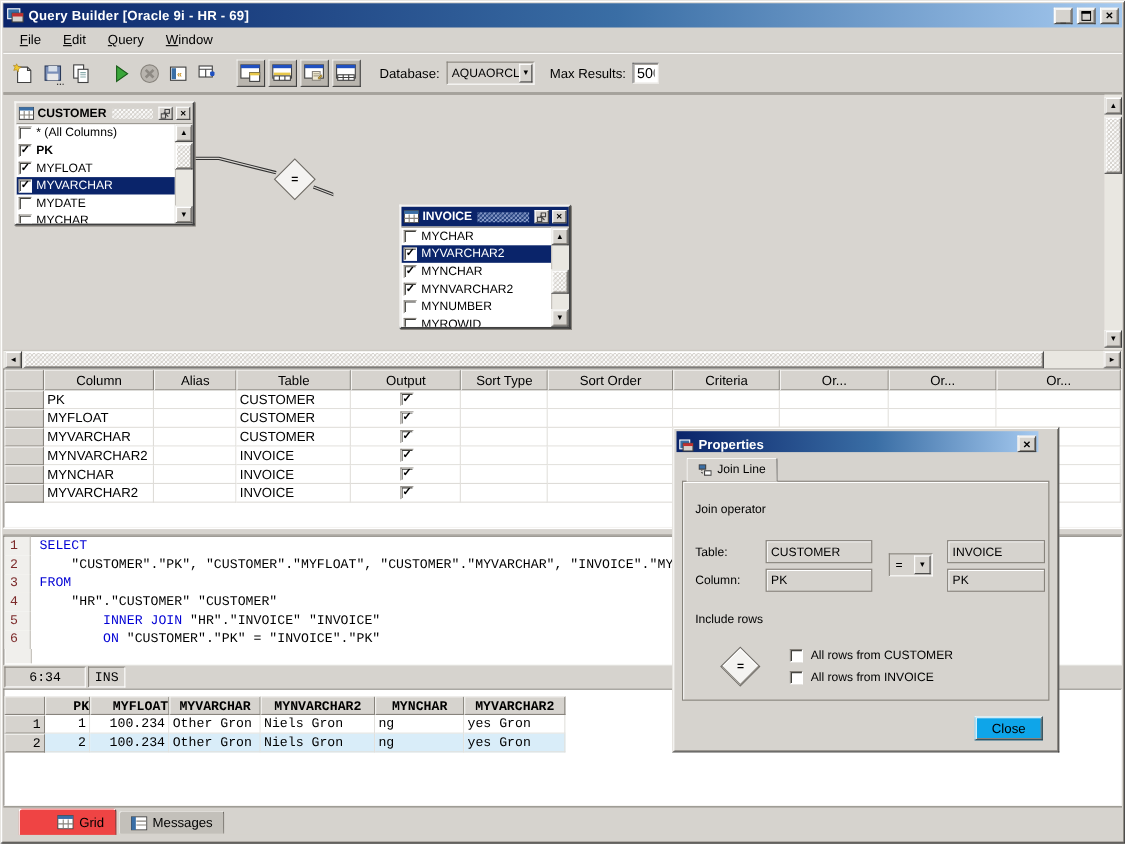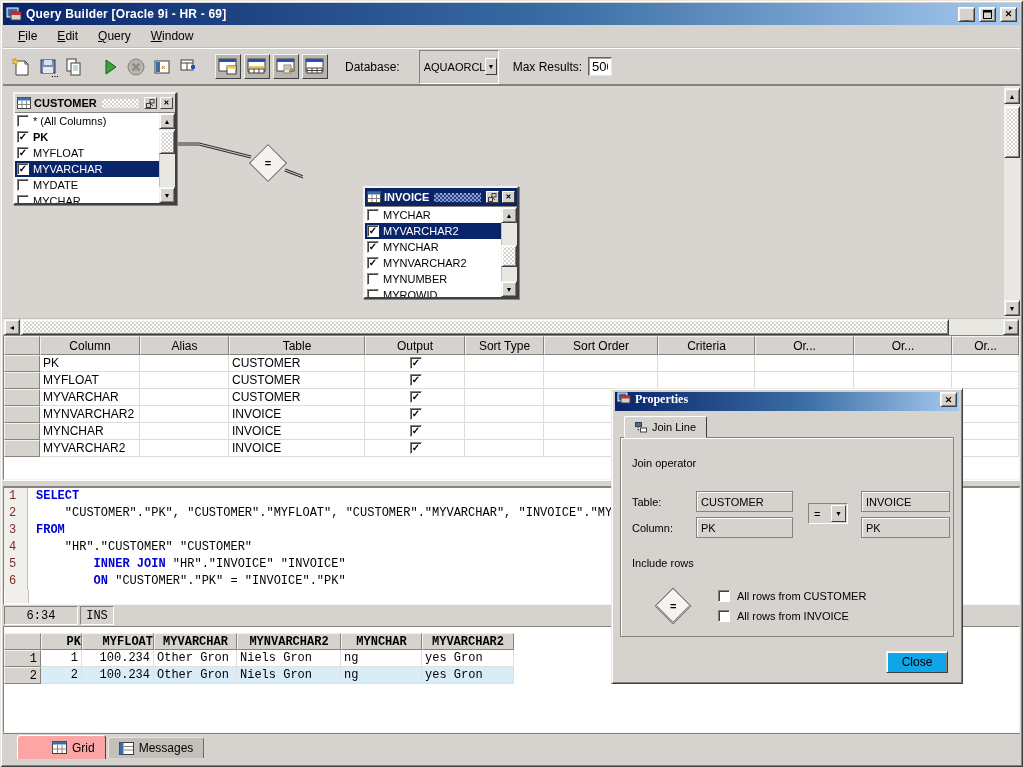--- a/index.html
+++ b/index.html
@@ -27,21 +27,21 @@
   .menu-item { display:inline-block; font-size:12px; padding:15px 9px; color:#000; }
   .menu-item::first-letter { text-decoration:underline; }
 
   
   .toolbar { position:absolute; left:3px; top:48px; right:3px; height:37px; display:flex; align-items:center; padding-left:6px;
              border-top:1px solid #ffffff; border-bottom:1px solid #87837c; }
   .tbtn { width:26px; height:26px; display:flex; align-items:center; justify-content:center; }
   .tgl  { width:26px; height:25px; margin-right:3px; background:#b9b5ae; border:1px solid; border-color:#f4f3f1 #404040 #404040 #f4f3f1;
           display:flex; align-items:center; justify-content:center; }
   .tb-label { font-size:12px; margin:0 6px 0 14px; }
-  .combo { width:80px; height:34px; display:flex; align-items:center; border:1px solid; border-color:#87837c #fff #fff #87837c; background:#d6d3ce;margin-left:13px; }
+  .combo { width:80px; height:21px; display:flex; align-items:center; border:1px solid; border-color:#87837c #fff #fff #87837c; background:#d6d3ce; }
   .combo .val { flex:1; font-size:11px; padding-left:4px; }
   .combo .drop { width:16px; height:17px; margin-right:1px; background:#d6d3ce; border:1px solid; border-color:#fff #404040 #404040 #fff;
                  font-size:7px; display:flex; align-items:center; justify-content:center; }
   .tbox { width:24px; height:19px; background:#fff; border:1px solid; border-color:#636363 #e8e6e2 #e8e6e2 #636363;
           box-shadow: inset 1px 1px 0 #a8a49e; font-size:13px; padding:0 3px; font-family:"Liberation Sans",sans-serif; }
 
   
   .diagram { position:absolute; left:3px; top:85px; right:3px; height:250px; background:#d8d5d0; border-top:1px solid #87837c; }
   .dg-svg { position:absolute; inset:0; z-index:1; pointer-events:none; }
 
@@ -73,33 +73,33 @@
   .sthumb { position:absolute; border:1px solid; border-color:#f4f3f1 #404040 #404040 #f4f3f1; box-shadow: inset 1px 1px 0 #fff, inset -1px -1px 0 #87837c; }
 
   
   .colgrid { position:absolute; left:3px; top:335px; right:3px; height:145px; background:#fff; border:1px solid; border-color:#87837c #f4f3f1 #f4f3f1 #87837c; overflow:hidden; }
   .cg-row { display:flex; }
   .cg-h { height:19px; background:#d6d3ce; font-size:12px; display:flex; align-items:center; justify-content:center;
           border:1px solid; border-color:#f4f3f1 #87837c #87837c #f4f3f1; }
   .cg-c { height:17px; font-size:12px; display:flex; align-items:center; padding-left:3px;
           border-right:1px solid #dedcd8; border-bottom:1px solid #dedcd8; background:#fff; }
   .cg-sel { background:#d6d3ce; border:1px solid; border-color:#f4f3f1 #87837c #87837c #f4f3f1; }
-  .w0{width:36px;flex:none}.w1{width:100px;flex:none}.w2{width:89px;flex:none}.w3{width:136px;flex:none}
+  .w0{width:36px;flex:none}.w1{width:100px;flex:none}.w2{width:75px;flex:none}.w3{width:104px;flex:none}
   .w4{width:100px;flex:none;justify-content:center}.w5{width:79px;flex:none}.w6{width:114px;flex:none}
   .w7{width:97px;flex:none}.w8{width:99px;flex:none}.w9{width:98px;flex:none}.w10{flex:1}
 
   .splitter { position:absolute; left:3px; top:480px; right:3px; height:7px; background:#d6d3ce;
               border-top:1px solid #fff; border-bottom:1px solid #87837c; }
 
   
   .sqled { position:absolute; left:3px; top:487px; right:3px; height:118px; background:#fff; border:1px solid; border-color:#87837c #f4f3f1 #f4f3f1 #87837c; font-family:"Liberation Mono", monospace; }
   .sql-line { display:flex; height:17px; line-height:17px; font-size:12px; white-space:pre; }
   .sql-line .ln { width:24px; flex:none; background:#f0efec; border-right:1px solid #c2bfb9; color:#7c2a2a; text-align:left; padding-left:5px; }
   .sql-line .code { padding-left:8px; white-space:pre; }
-  .kw { color:#0000d4; font-weight:bold; }
+  .kw { color:#0000d4; font-weight:normal; }
   .gutter-fill { position:absolute; left:1px; top:102px; bottom:1px; width:24px; background:#f0efec; border-right:1px solid #c2bfb9; }
 
   
   .sqlstatus { position:absolute; left:3px; top:605px; right:3px; height:21px; background:#d6d3ce; display:flex; gap:2px; padding:1px 1px; }
   .st-cell { border:1px solid; border-color:#87837c #fff #fff #87837c; height:19px; font-family:"Liberation Mono", monospace; font-size:12px; display:flex; align-items:center; }
   .st-pos { width:74px; justify-content:center; }
   .st-mode { width:34px; justify-content:center; }
   .st-msg { flex:1; padding-left:6px; }
 
   
@@ -111,28 +111,28 @@
           border-right:1px solid #e2e0dc; border-bottom:1px solid #e2e0dc; background:#fff; }
   .rs-row.alt .rs-c { background:#d9edf9; }
   .rs-sel { background:#d6d3ce !important; border:1px solid; border-color:#f4f3f1 #87837c #87837c #f4f3f1; justify-content:flex-end; font-family:"Liberation Mono",monospace; font-size:12px; }
   .r0{width:37px;flex:none}.r1{width:41px;flex:none;justify-content:flex-end}.r2{width:72px;flex:none;justify-content:flex-end}
   .r3{width:83px;flex:none}.r4{width:104px;flex:none}.r5{width:81px;flex:none}.r6{width:92px;flex:none}
 
   
   .tabbar { position:absolute; left:3px; right:3px; top:733px; height:26px; background:#d6d3ce; border-top:1px solid #87837c; display:flex; align-items:flex-start; padding-left:14px; padding-top:1px; }
   .btab { height:22px; display:flex; align-items:center; gap:5px; font-size:12px; padding:0 10px;
           border:1px solid #87837c; border-bottom:none; border-radius:3px 3px 0 0; }
-  .btab.active { background:#fca5a5; border-color:#fff #404040 transparent #fff; z-index:2; height:24px;padding-left:34px; }
+  .btab.active { background:#ef4444; border-color:#fff #404040 transparent #fff; z-index:2; height:24px;padding-left:34px; }
   .btab.inactive { background:#c3c0ba; margin-left:2px; height:21px; margin-top:2px; border-color:#e8e6e2 #6e6a64 transparent #e8e6e2; }
 
   
   .dialog { position:absolute; left:611px; top:388px; width:352px; height:296px; background:#d6d3ce; z-index:50;
             border:1px solid; border-color:#e8e6e2 #404040 #404040 #e8e6e2; box-shadow: inset 1px 1px 0 #fff, inset -1px -1px 0 #87837c; }
-  .dlg-title { position:absolute; left:3px; top:3px; right:3px; height:19px; background:linear-gradient(90deg,#0a246a,#3a6ea5 55%,#a6caf0);
-               display:flex; align-items:flex-start; gap:4px; padding:0 2px;font-family:Liberation Serif, serif; }
+  .dlg-title { position:absolute; left:3px; top:3px; right:18px; height:19px; background:linear-gradient(90deg,#0a246a,#3a6ea5 55%,#a6caf0);
+               display:flex; align-items:flex-end; gap:4px; padding:0 2px; }
   .dlg-title .title { color:#fff; font-weight:bold; font-size:12px; flex:1; }
   .dlg-tab { position:absolute; left:12px; top:27px; height:22px; padding:0 10px; display:flex; align-items:center; gap:5px; font-size:11px;
              background:#d6d3ce; border:1px solid; border-color:#fff #404040 #d6d3ce #fff; border-radius:2px 2px 0 0; z-index:2; }
   .dlg-page { position:absolute; left:8px; right:8px; top:48px; height:200px; border:1px solid #87837c; box-shadow: inset 1px 1px 0 #fff; }
   .dlg-label { position:absolute; font-size:11px; color:#000; }
   .dlg-field { position:absolute; height:21px; background:#d6d3ce; border:1px solid #87837c; box-shadow: inset 1px 1px 0 #fff; font-size:11px; display:flex; align-items:center; padding-left:4px; }
   .dlg-combo { position:absolute; width:40px; height:21px; background:#d6d3ce; border:1px solid; border-color:#87837c #fff #fff #87837c; display:flex; align-items:center; }
   .dlg-combo .val { flex:1; font-size:11px; padding-left:5px; }
   .dlg-combo .drop { width:15px; height:17px; margin-right:1px; background:#d6d3ce; border:1px solid; border-color:#fff #404040 #404040 #fff; font-size:7px; display:flex; align-items:center; justify-content:center; }
   .dlg-check { position:absolute; display:flex; align-items:center; gap:7px; font-size:11px; }

